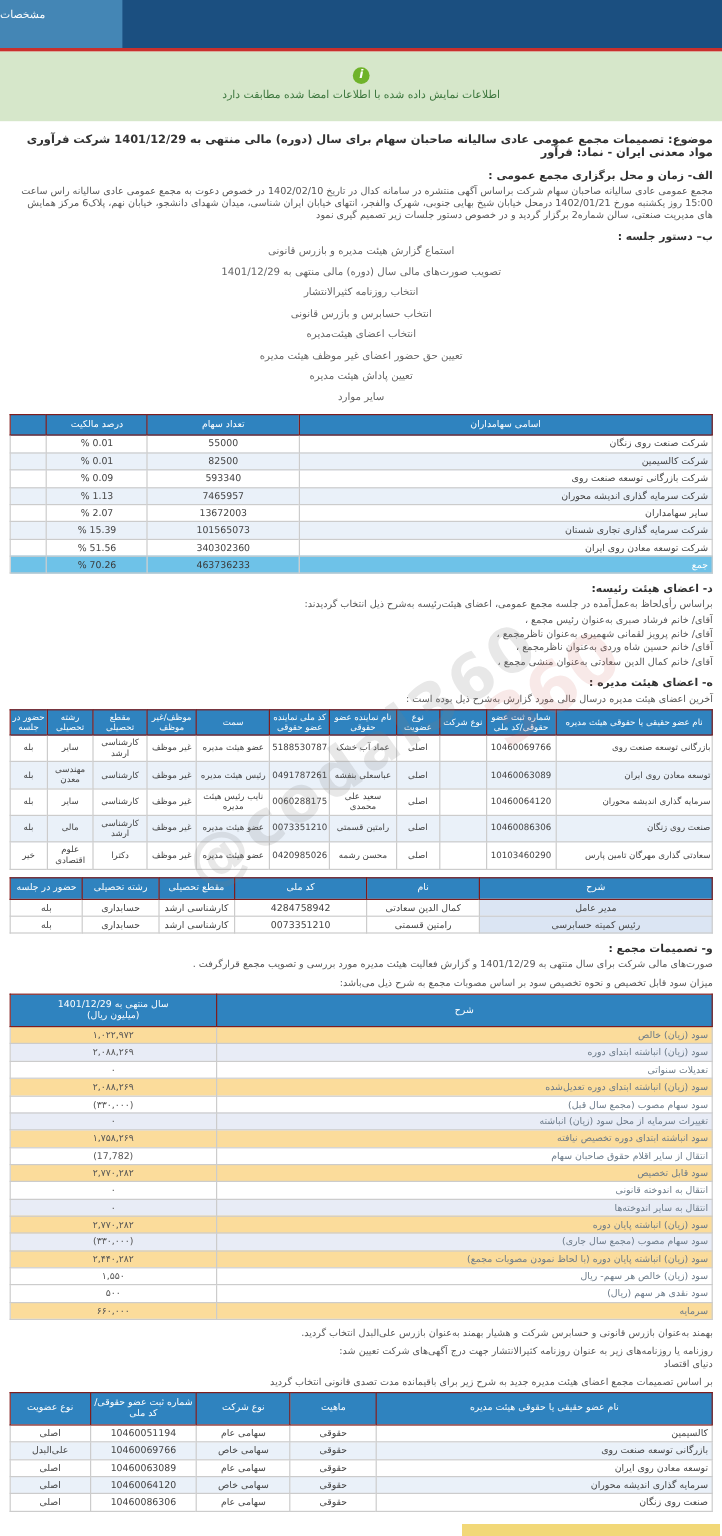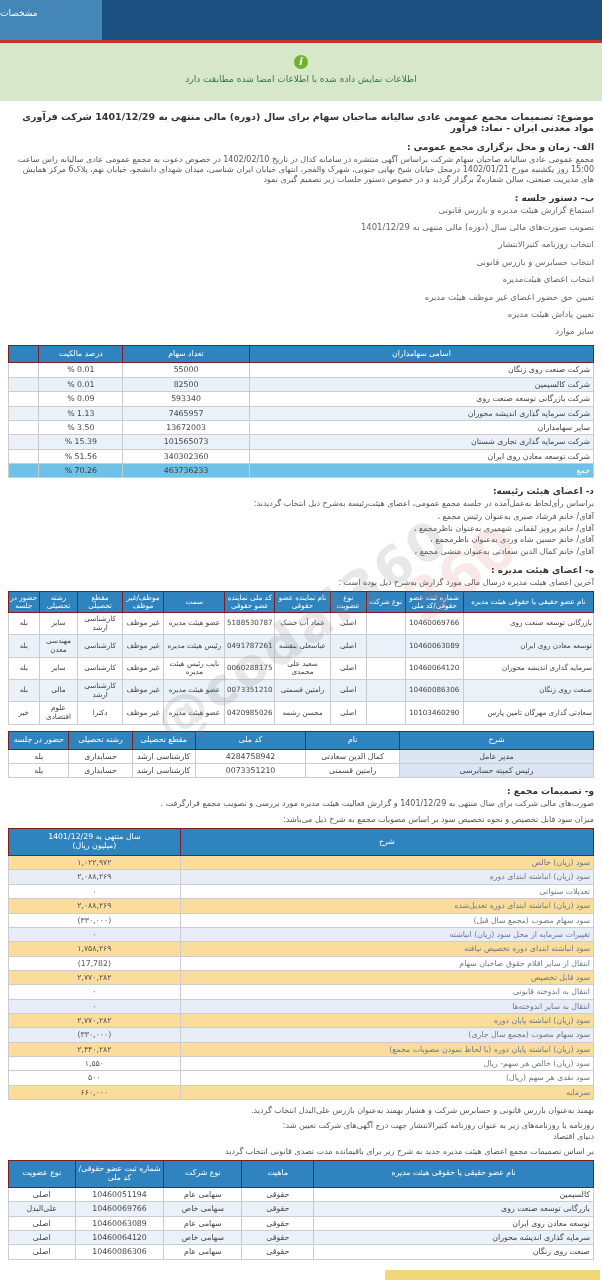--- a/index.html
+++ b/index.html
@@ -23,21 +23,21 @@
     font-size:10px;font-weight:bold;font-style:italic;line-height:14px;
     display:inline-block;
   }
   .banner p{margin:5px 0 0;font-size:9px;color:#3c763d;}
 
   .doc{padding:2px 8px;position:relative;}
   p{margin:0;}
   .subject{font-weight:bold;font-size:9.5px;color:#333;margin:8px 0 2px;line-height:1.2;}
   .sec{font-weight:bold;font-size:9px;color:#333;margin:8px 0 3px;}
   .body-txt{font-size:8px;color:#555;line-height:1.25;margin:1px 0;}
-  #agenda p{font-size:8.5px;color:#666;margin:0 0 8px;line-height:1.1;}
+  #agenda p{font-size:8.5px;color:#666;margin:0 0 8px;line-height:1.1;text-align:center;}
   #chairs p{font-size:8px;color:#555;margin:0 0 2px;line-height:1.2;}
   .plain-title{font-size:8.5px;color:#555;margin:6px 0 2px;}
 
   table{width:100%;border-collapse:collapse;table-layout:fixed;margin:3px 0 6px;}
   th{
     background:#2f83bf;color:#fff;font-weight:normal;font-size:7.8px;
     padding:4px 2px;border:1px solid #7f1d1d;line-height:1.15;white-space:pre-line;
   }
   td{
     font-size:7.8px;color:#444;padding:2px 3px;border:1px solid #ccc;
@@ -124,21 +124,21 @@
         </tr>
         <tr class="alt">
           <td>شرکت سرمایه گذاری اندیشه محوران</td>
           <td class="ltr">7465957</td>
           <td class="ltr">% 1.13</td>
           <td class="ltr"></td>
         </tr>
         <tr>
           <td>سایر سهامداران</td>
           <td class="ltr">13672003</td>
-          <td class="ltr">% 3.50</td>
+          <td class="ltr">% 2.07</td>
           <td class="ltr"></td>
         </tr>
         <tr class="alt">
           <td>شرکت سرمایه گذاری تجاری شستان</td>
           <td class="ltr">101565073</td>
           <td class="ltr">% 15.39</td>
           <td class="ltr"></td>
         </tr>
         <tr>
           <td>شرکت توسعه معادن روی ایران</td>

